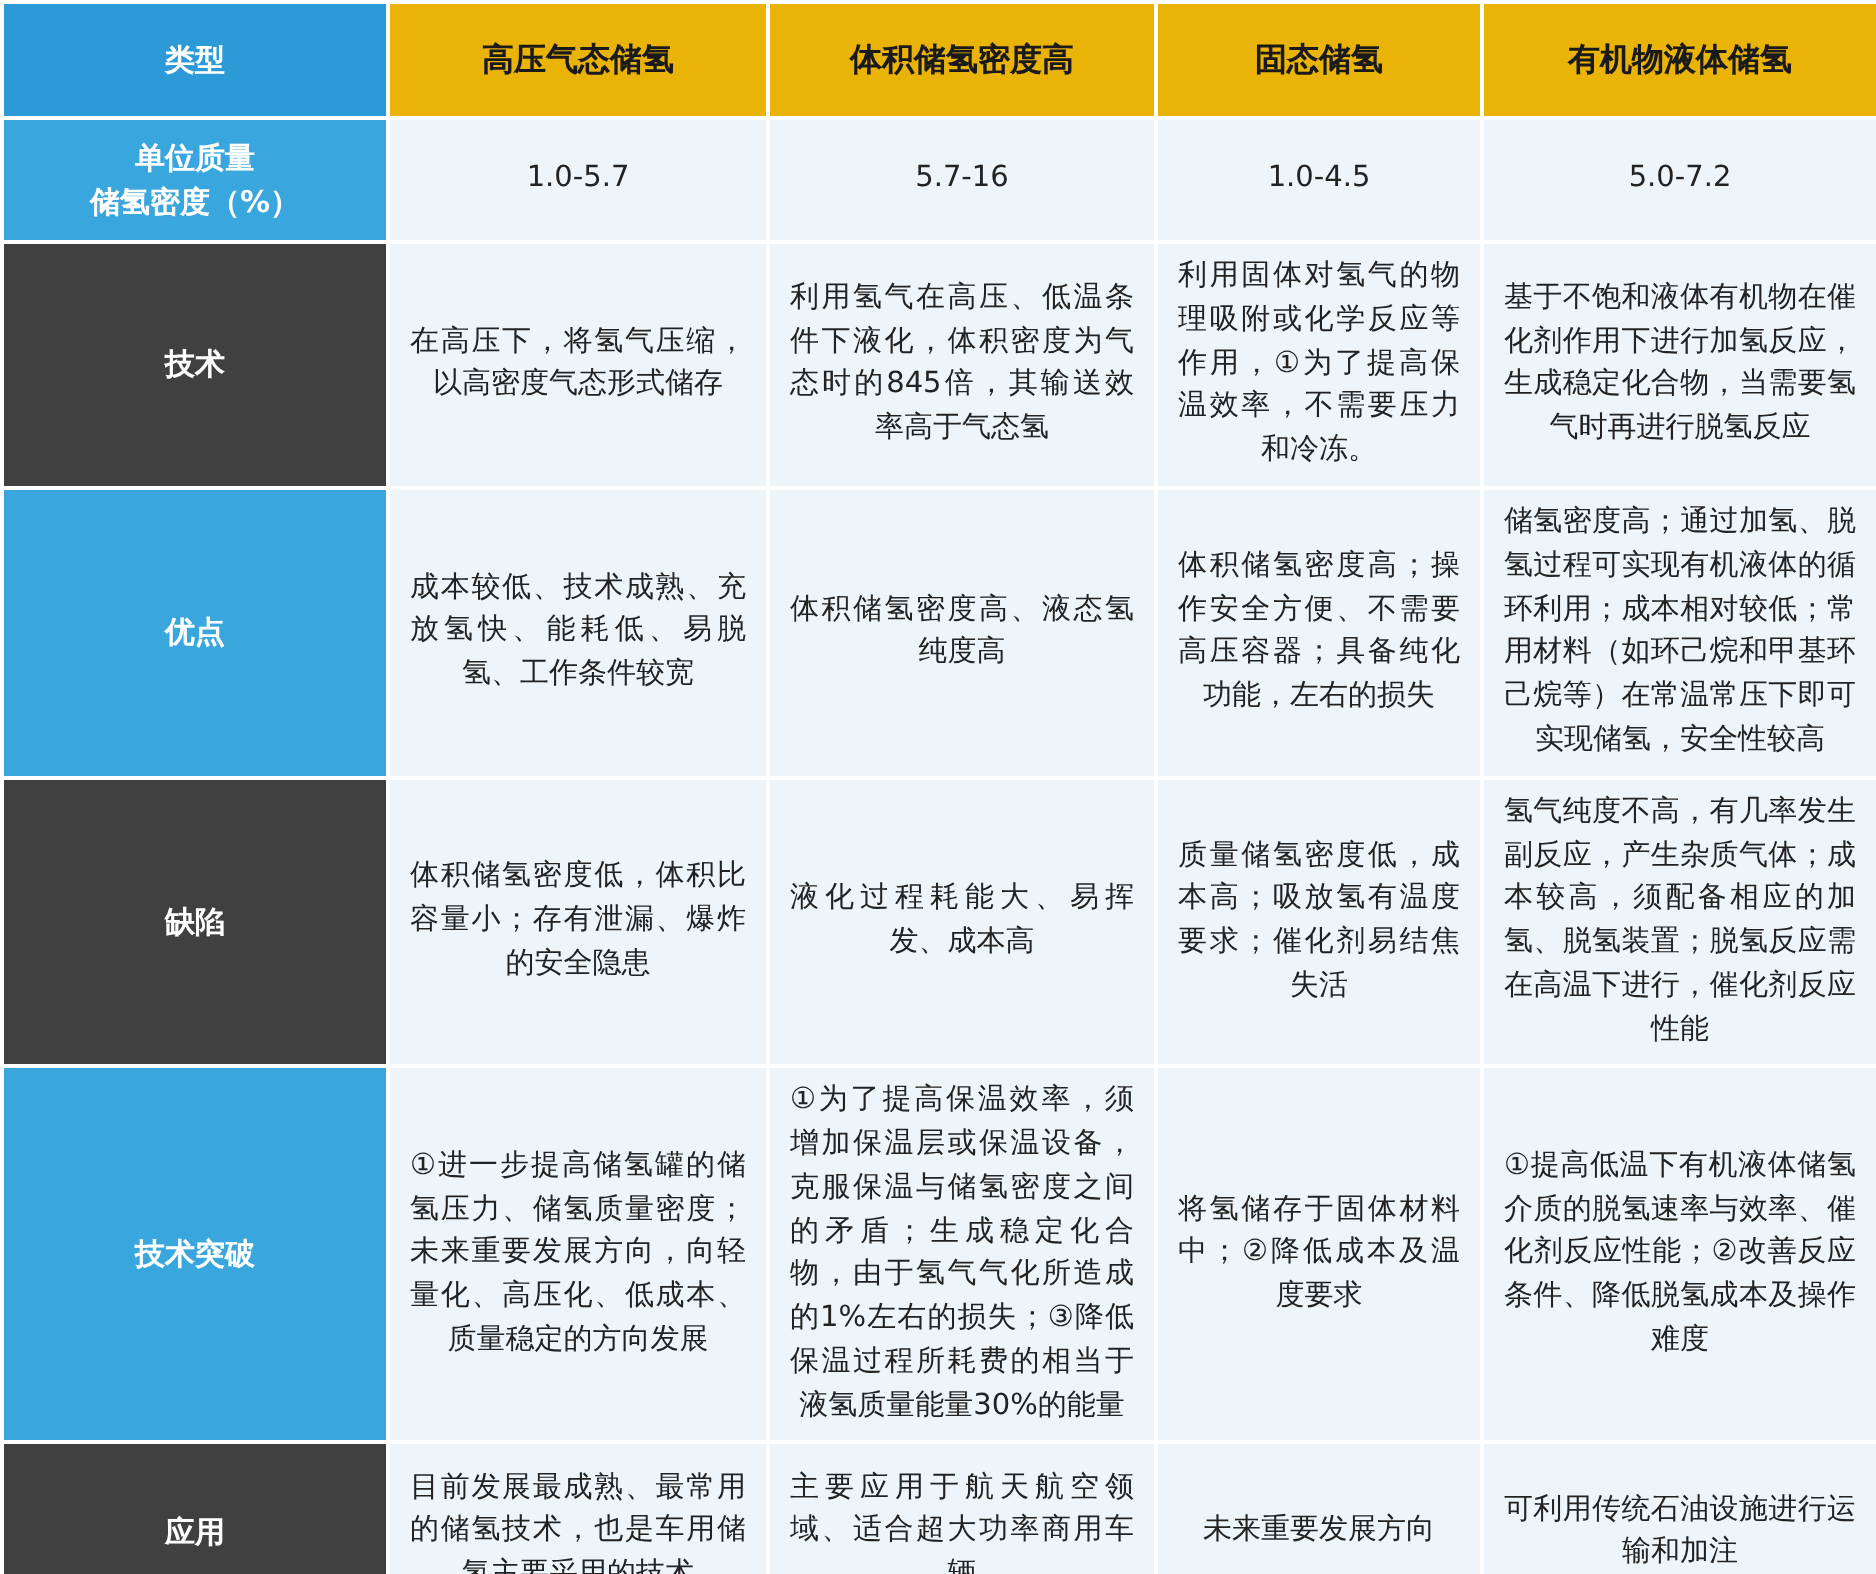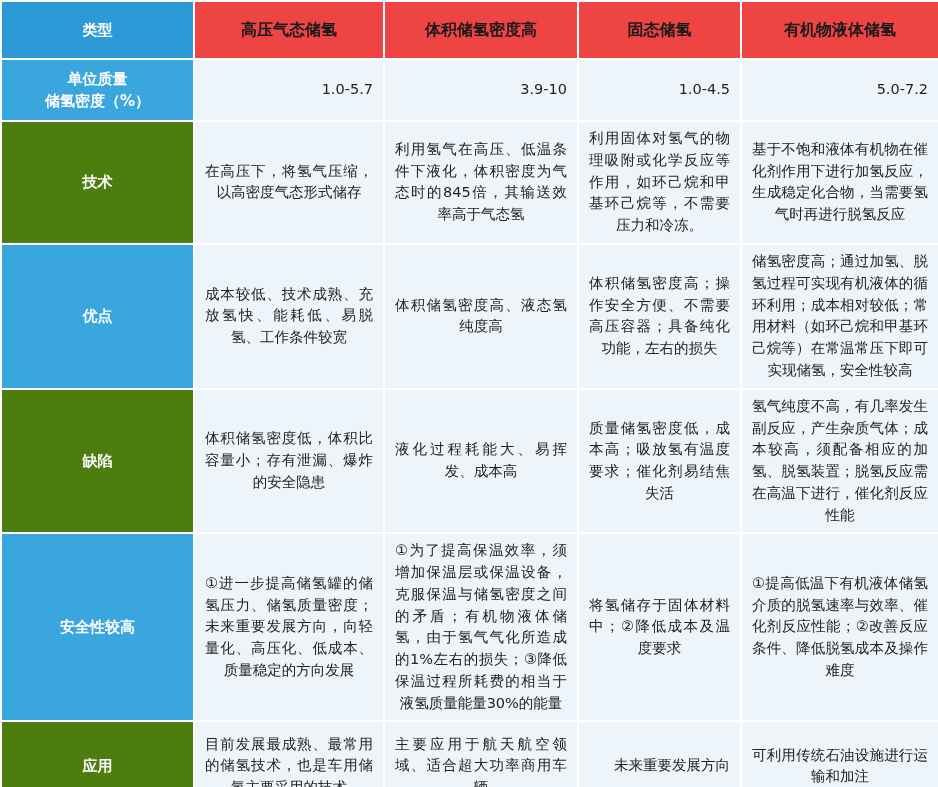--- a/index.html
+++ b/index.html
@@ -61,39 +61,39 @@
     line-height: 1.5;
     box-sizing: border-box;
   }
   .hdr-corner {
     background: #2b9ad6;
     color: #ffffff;
     font-weight: bold;
     font-size: 15px;
   }
   .hdr-col {
-    background: #ef4444;
+    background: #eab308;
     color: #1a1a1a;
     font-weight: bold;
     font-size: 16px;
   }
   .rowhdr {
     background: #3aa6de;
     color: #ffffff;
     font-weight: bold;
     font-size: 15px;
   }
   .rowhdr.alt {
-    background: #4d7c0f;
+    background: #404040;
   }
   .cell {
     background: #eef5fa;
     color: #222222;
     font-size: 14.5px;
-    text-align: right;
+    text-align: center;
   }
   .cell.justify {
     text-align: justify;
     text-align-last: center;
   }
   tr.r-head { height: 58px; }
   tr.r-density { height: 62px; }
   tr.r-tech { height: 112px; }
   tr.r-pros { height: 145px; }
   tr.r-cons { height: 135px; }
@@ -124,53 +124,53 @@
       <th class="hdr-col">固态储氢</th>
       <th class="hdr-col">有机物液体储氢</th>
     </tr>
 
     <tr class="r-density">
       <th class="rowhdr">
         <div>单位质量</div>
         <div>储氢密度（%）</div>
       </th>
       <td class="cell">1.0-5.7</td>
-      <td class="cell">3.9-10</td>
+      <td class="cell">5.7-16</td>
       <td class="cell">1.0-4.5</td>
       <td class="cell">5.0-7.2</td>
     </tr>
 
     <tr class="r-tech">
       <th class="rowhdr alt">技术</th>
       <td class="cell justify">在高压下，将氢气压缩，以高密度气态形式储存</td>
       <td class="cell justify">利用氢气在高压、低温条件下液化，体积密度为气态时的845倍，其输送效率高于气态氢</td>
-      <td class="cell justify">利用固体对氢气的物理吸附或化学反应等作用，如环己烷和甲基环己烷等，不需要压力和冷冻。</td>
+      <td class="cell justify">利用固体对氢气的物理吸附或化学反应等作用，①为了提高保温效率，不需要压力和冷冻。</td>
       <td class="cell justify">基于不饱和液体有机物在催化剂作用下进行加氢反应，生成稳定化合物，当需要氢气时再进行脱氢反应</td>
     </tr>
 
     <tr class="r-pros">
       <th class="rowhdr">优点</th>
       <td class="cell justify">成本较低、技术成熟、充放氢快、能耗低、易脱氢、工作条件较宽</td>
       <td class="cell justify">体积储氢密度高、液态氢纯度高</td>
       <td class="cell justify">体积储氢密度高；操作安全方便、不需要高压容器；具备纯化功能，左右的损失</td>
       <td class="cell justify">储氢密度高；通过加氢、脱氢过程可实现有机液体的循环利用；成本相对较低；常用材料（如环己烷和甲基环己烷等）在常温常压下即可实现储氢，安全性较高</td>
     </tr>
 
     <tr class="r-cons">
       <th class="rowhdr alt">缺陷</th>
       <td class="cell justify">体积储氢密度低，体积比容量小；存有泄漏、爆炸的安全隐患</td>
       <td class="cell justify">液化过程耗能大、易挥发、成本高</td>
       <td class="cell justify">质量储氢密度低，成本高；吸放氢有温度要求；催化剂易结焦失活</td>
       <td class="cell justify">氢气纯度不高，有几率发生副反应，产生杂质气体；成本较高，须配备相应的加氢、脱氢装置；脱氢反应需在高温下进行，催化剂反应性能</td>
     </tr>
 
     <tr class="r-break">
-      <th class="rowhdr">安全性较高</th>
+      <th class="rowhdr">技术突破</th>
       <td class="cell justify">①进一步提高储氢罐的储氢压力、储氢质量密度；未来重要发展方向，向轻量化、高压化、低成本、质量稳定的方向发展</td>
-      <td class="cell justify">①为了提高保温效率，须增加保温层或保温设备，克服保温与储氢密度之间的矛盾；有机物液体储氢，由于氢气气化所造成的1%左右的损失；③降低保温过程所耗费的相当于液氢质量能量30%的能量</td>
+      <td class="cell justify">①为了提高保温效率，须增加保温层或保温设备，克服保温与储氢密度之间的矛盾；生成稳定化合物，由于氢气气化所造成的1%左右的损失；③降低保温过程所耗费的相当于液氢质量能量30%的能量</td>
       <td class="cell justify">将氢储存于固体材料中；②降低成本及温度要求</td>
       <td class="cell justify">①提高低温下有机液体储氢介质的脱氢速率与效率、催化剂反应性能；②改善反应条件、降低脱氢成本及操作难度</td>
     </tr>
 
     <tr class="r-app">
       <th class="rowhdr alt">应用</th>
       <td class="cell justify">目前发展最成熟、最常用的储氢技术，也是车用储氢主要采用的技术</td>
       <td class="cell justify">主要应用于航天航空领域、适合超大功率商用车辆</td>
       <td class="cell">未来重要发展方向</td>
       <td class="cell justify">可利用传统石油设施进行运输和加注</td>

